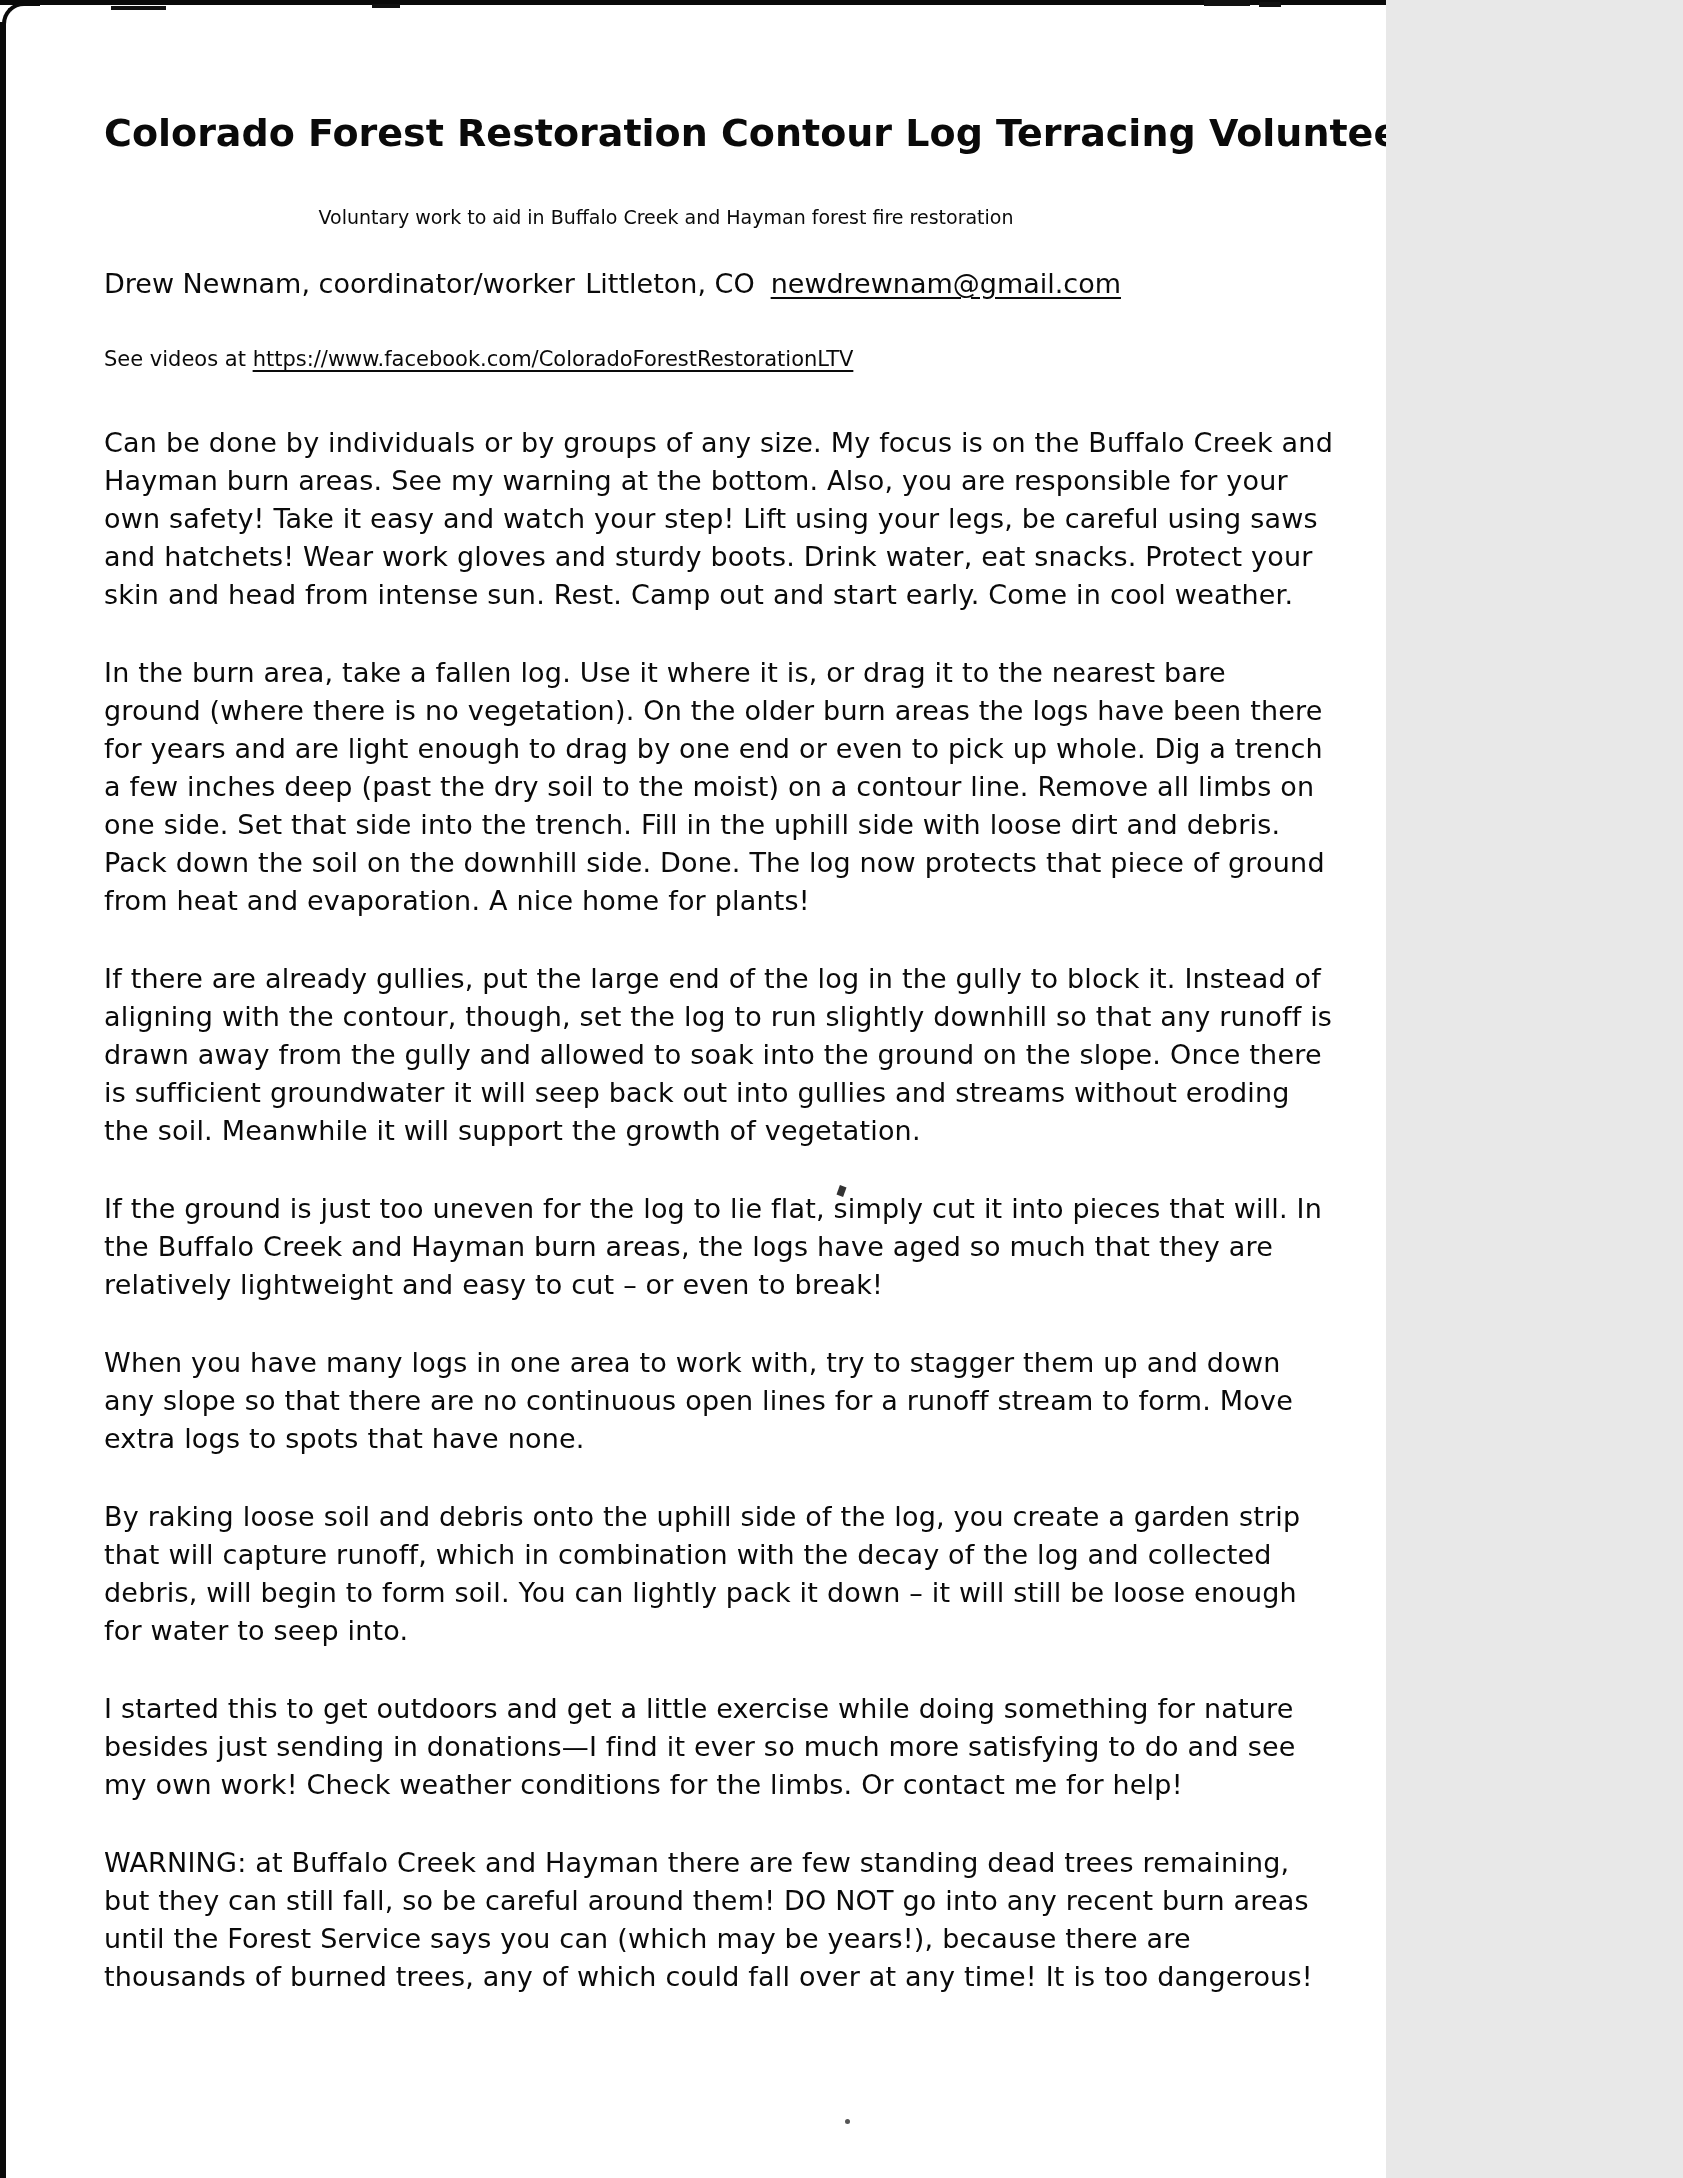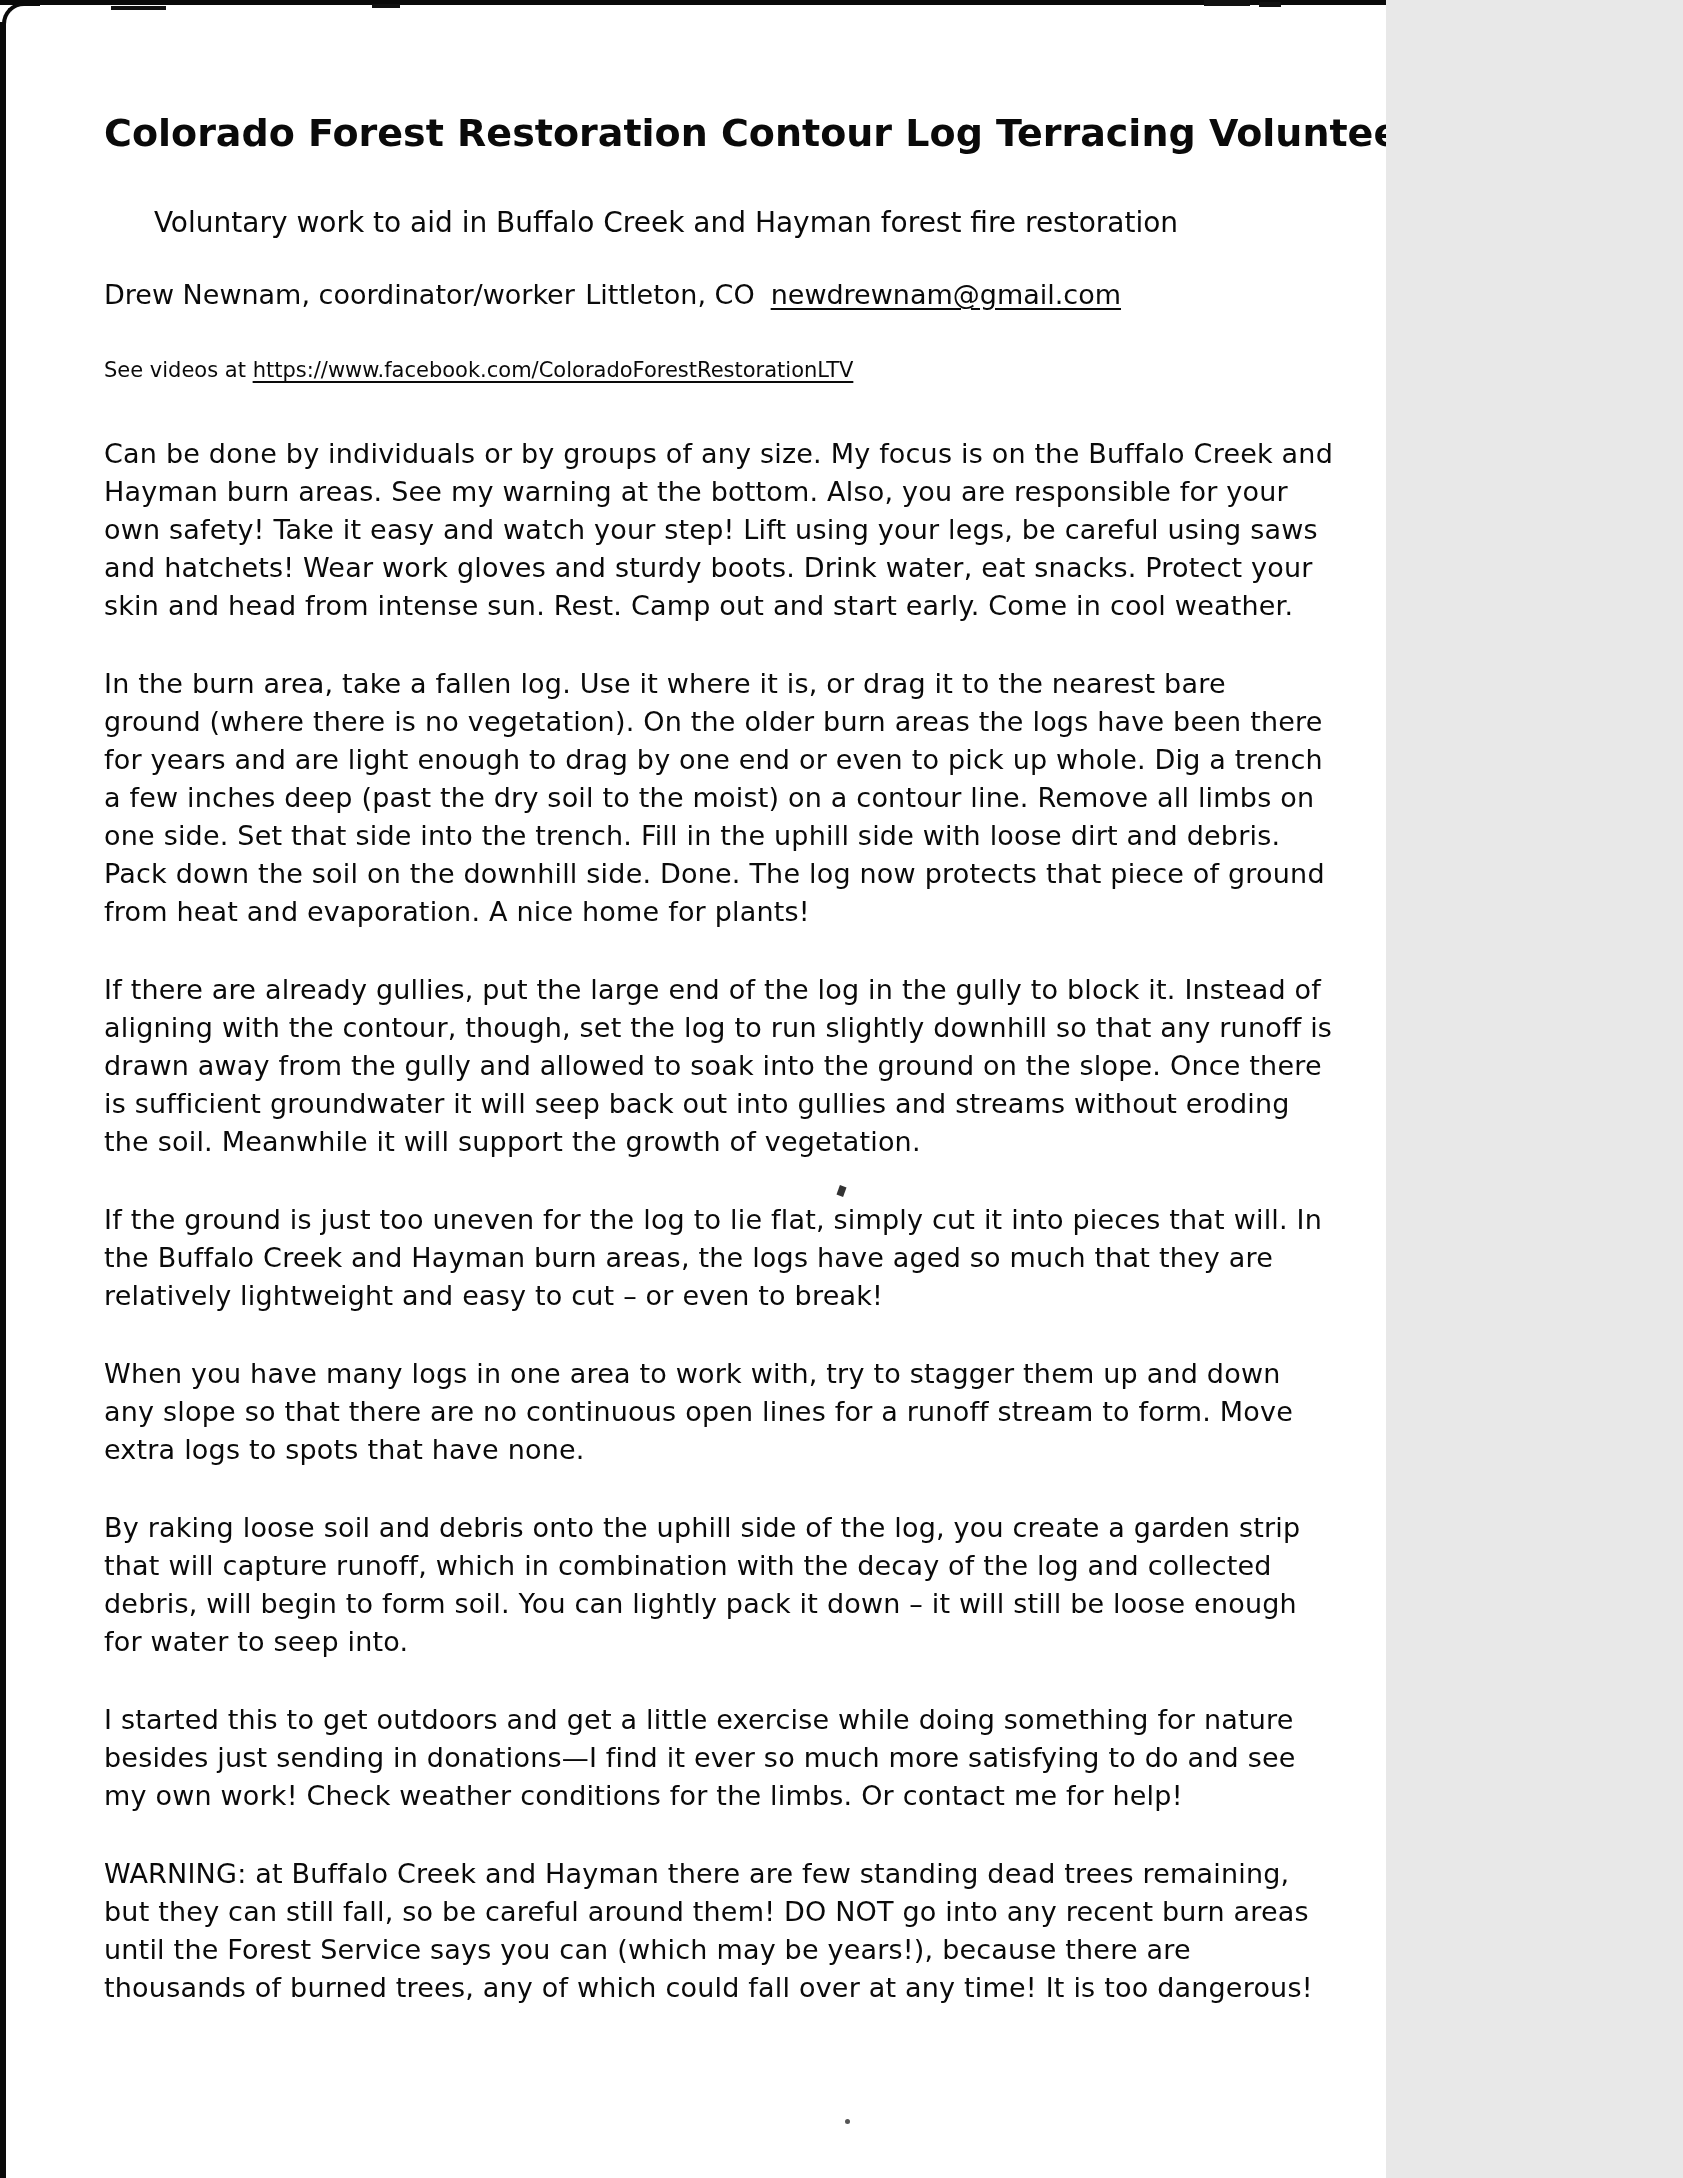--- a/index.html
+++ b/index.html
@@ -52,21 +52,21 @@
   }
   .doc-title {
     font-size: 38px;
     font-weight: 700;
     text-align: center;
     letter-spacing: 0px;
     margin: 0 0 51px 0;
     white-space: nowrap;
   }
   .doc-subtitle {
-    font-size: 28px;
+    font-size: 19px;
     text-align: center;
     margin: 0 0 40px 0;
     white-space: nowrap;
   }
   .contact-row {
     display: flex;
     justify-content: space-between;
     align-items: center;
     font-size: 27px;
     margin: 0 0 48px 0;

